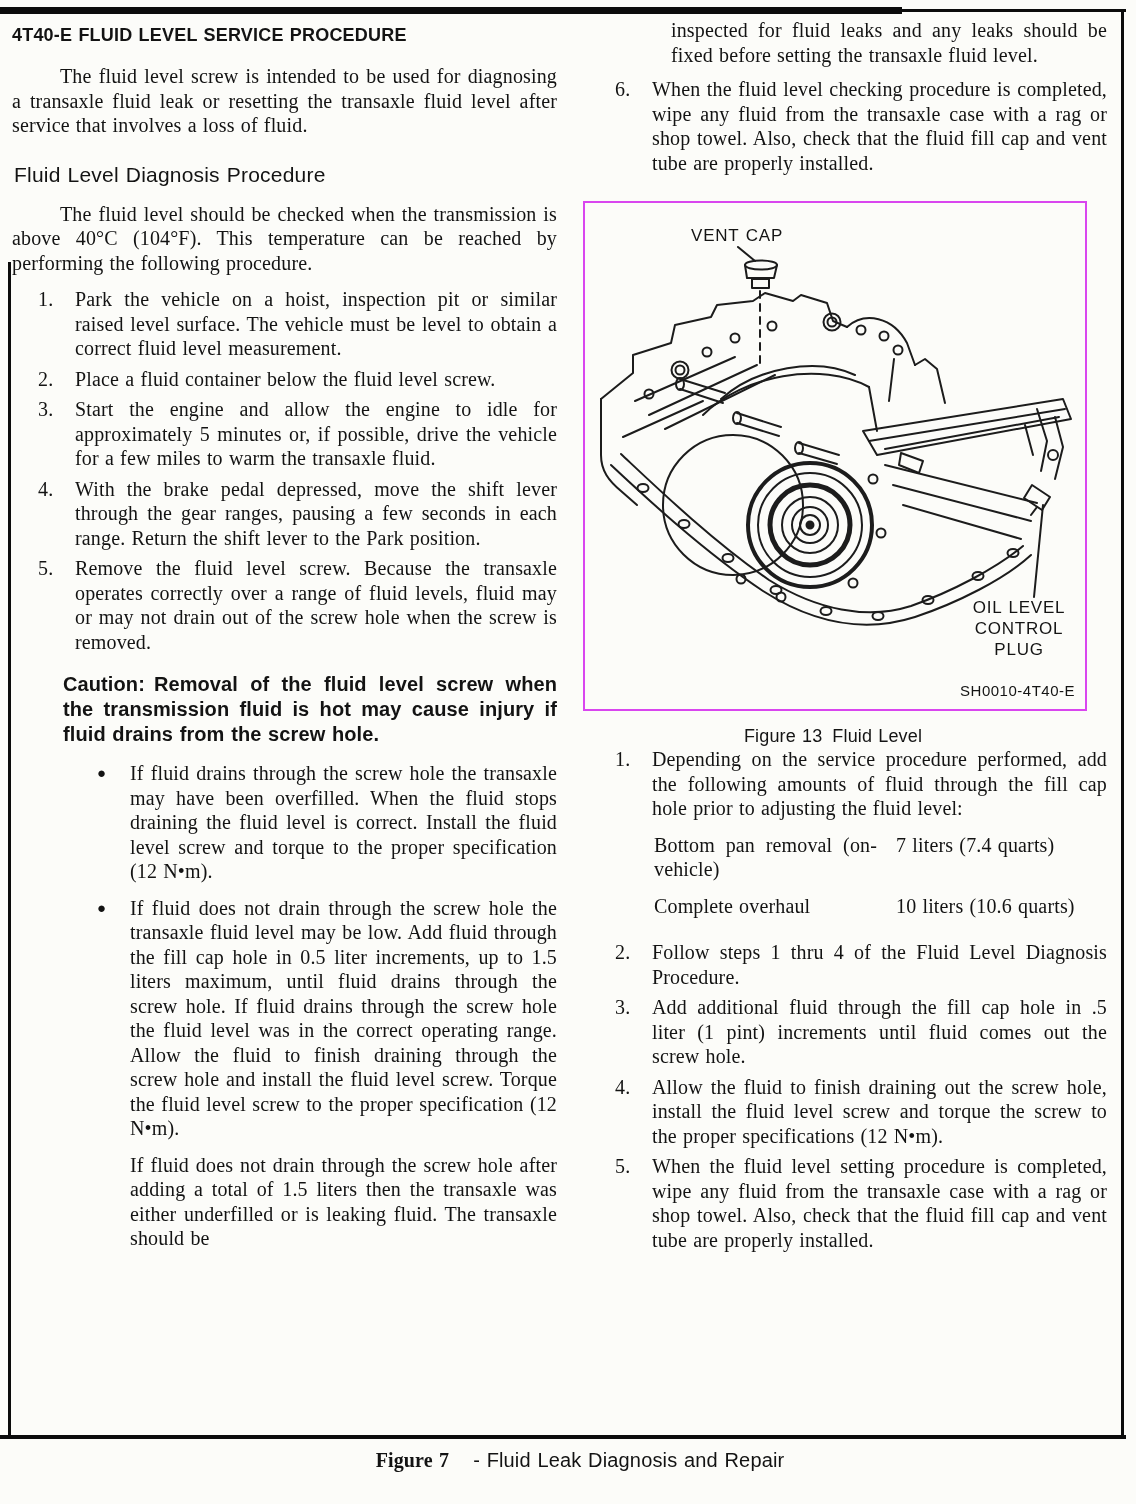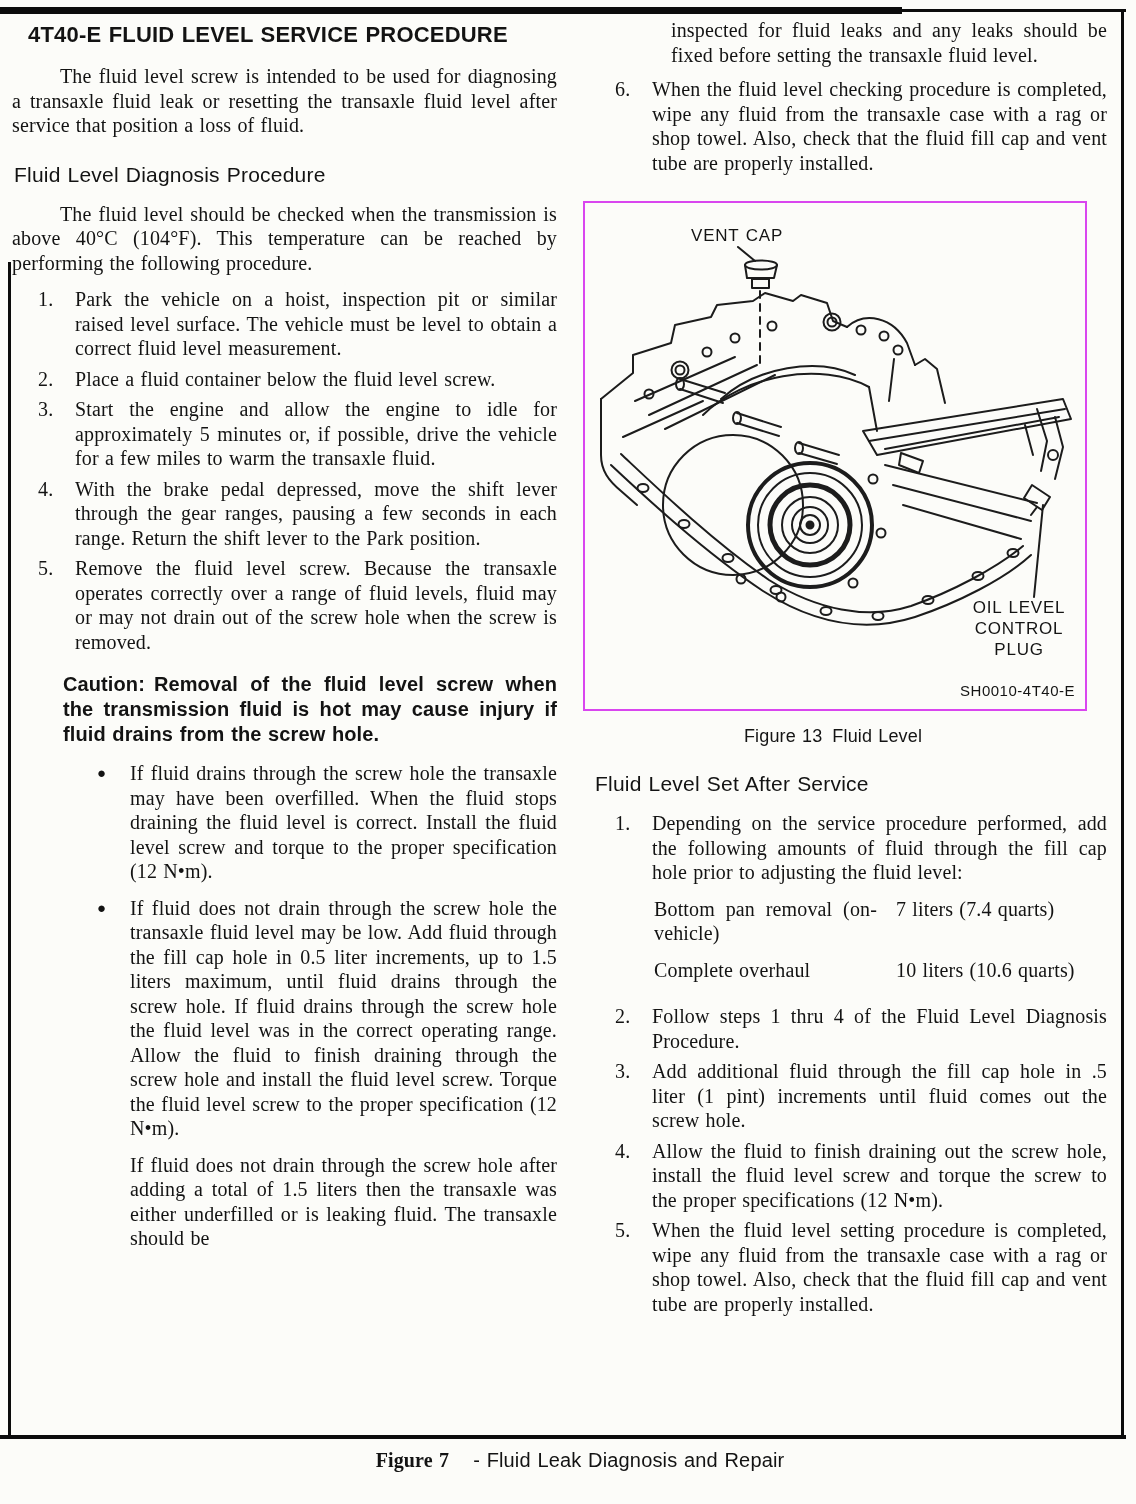--- a/index.html
+++ b/index.html
@@ -20,22 +20,22 @@
   .rule-top-thin{left:896px;top:9px;width:230px;height:3px;}
   .border-right{left:1121px;top:9px;width:3px;height:1429px;}
   .border-left{left:8px;top:262px;width:3px;height:1175px;}
   .rule-bottom{left:0;top:1435px;width:1126px;height:4px;}
 
   .col-left{position:absolute;left:12px;top:22px;width:545px;}
   .col-right{position:absolute;left:593px;top:18px;width:514px;}
 
   h1.doc-title{
     font-family:"Liberation Sans","DejaVu Sans",sans-serif;
-    font-size:22px;line-height:26px;font-weight:700;
-    margin:0 0 16px 16px;letter-spacing:0.2px;
+    font-size:18px;line-height:26px;font-weight:700;
+    margin:0 0 16px 0;letter-spacing:0.2px;
   }
   h2.section{
     font-family:"Liberation Sans","DejaVu Sans",sans-serif;
     font-size:21px;line-height:26px;font-weight:400;
     margin:24px 0 14px 2px;letter-spacing:0.2px;
   }
   p.body{margin:0 0 12px 0;text-align:justify;}
   p.indent{text-indent:48px;}
 
   .step{display:flex;margin:0 0 6px 0;}
@@ -101,21 +101,21 @@
 
   <div class="rule rule-top"></div>
   <div class="rule rule-top-thin"></div>
   <div class="rule border-right"></div>
   <div class="rule border-left"></div>
   <div class="rule rule-bottom"></div>
 
   <div class="col-left">
     <h1 class="doc-title">4T40-E FLUID LEVEL SERVICE PROCEDURE</h1>
 
-    <p class="body indent">The fluid level screw is intended to be used for diagnosing a transaxle fluid leak or resetting the transaxle fluid level after service that position a loss of fluid.</p>
+    <p class="body indent">The fluid level screw is intended to be used for diagnosing a transaxle fluid leak or resetting the transaxle fluid level after service that involves a loss of fluid.</p>
 
     <h2 class="section">Fluid Level Diagnosis Procedure</h2>
 
     <p class="body indent">The fluid level should be checked when the transmission is above 40°C (104°F). This temperature can be reached by performing the following procedure.</p>
 
     <div class="step">
       <span class="step-num">1.</span>
       <span class="step-text">Park the vehicle on a hoist, inspection pit or similar raised level surface. The vehicle must be level to obtain a correct fluid level measurement.</span>
     </div>
     <div class="step">
@@ -257,21 +257,20 @@
       <div class="fig-label fig-label-oil">
         <div>OIL LEVEL</div>
         <div>CONTROL PLUG</div>
       </div>
       <div class="fig-label fig-label-code">SH0010-4T40-E</div>
     </div>
     <div class="fig-caption">
       <span class="cap-label">Figure 13</span><span>Fluid Level</span>
     </div>
 
-    <h2 class="section">Fluid Level Set After Service</h2>
 
     <div class="step">
       <span class="step-num">1.</span>
       <span class="step-text">
         <span>Depending on the service procedure performed, add the following amounts of fluid through the fill cap hole prior to adjusting the fluid level:</span>
         <span class="fluid-table" style="display:block;">
           <span class="frow">
             <span class="flabel">Bottom pan removal (on-vehicle)</span>
             <span class="fvalue">7 liters (7.4 quarts)</span>
           </span>

